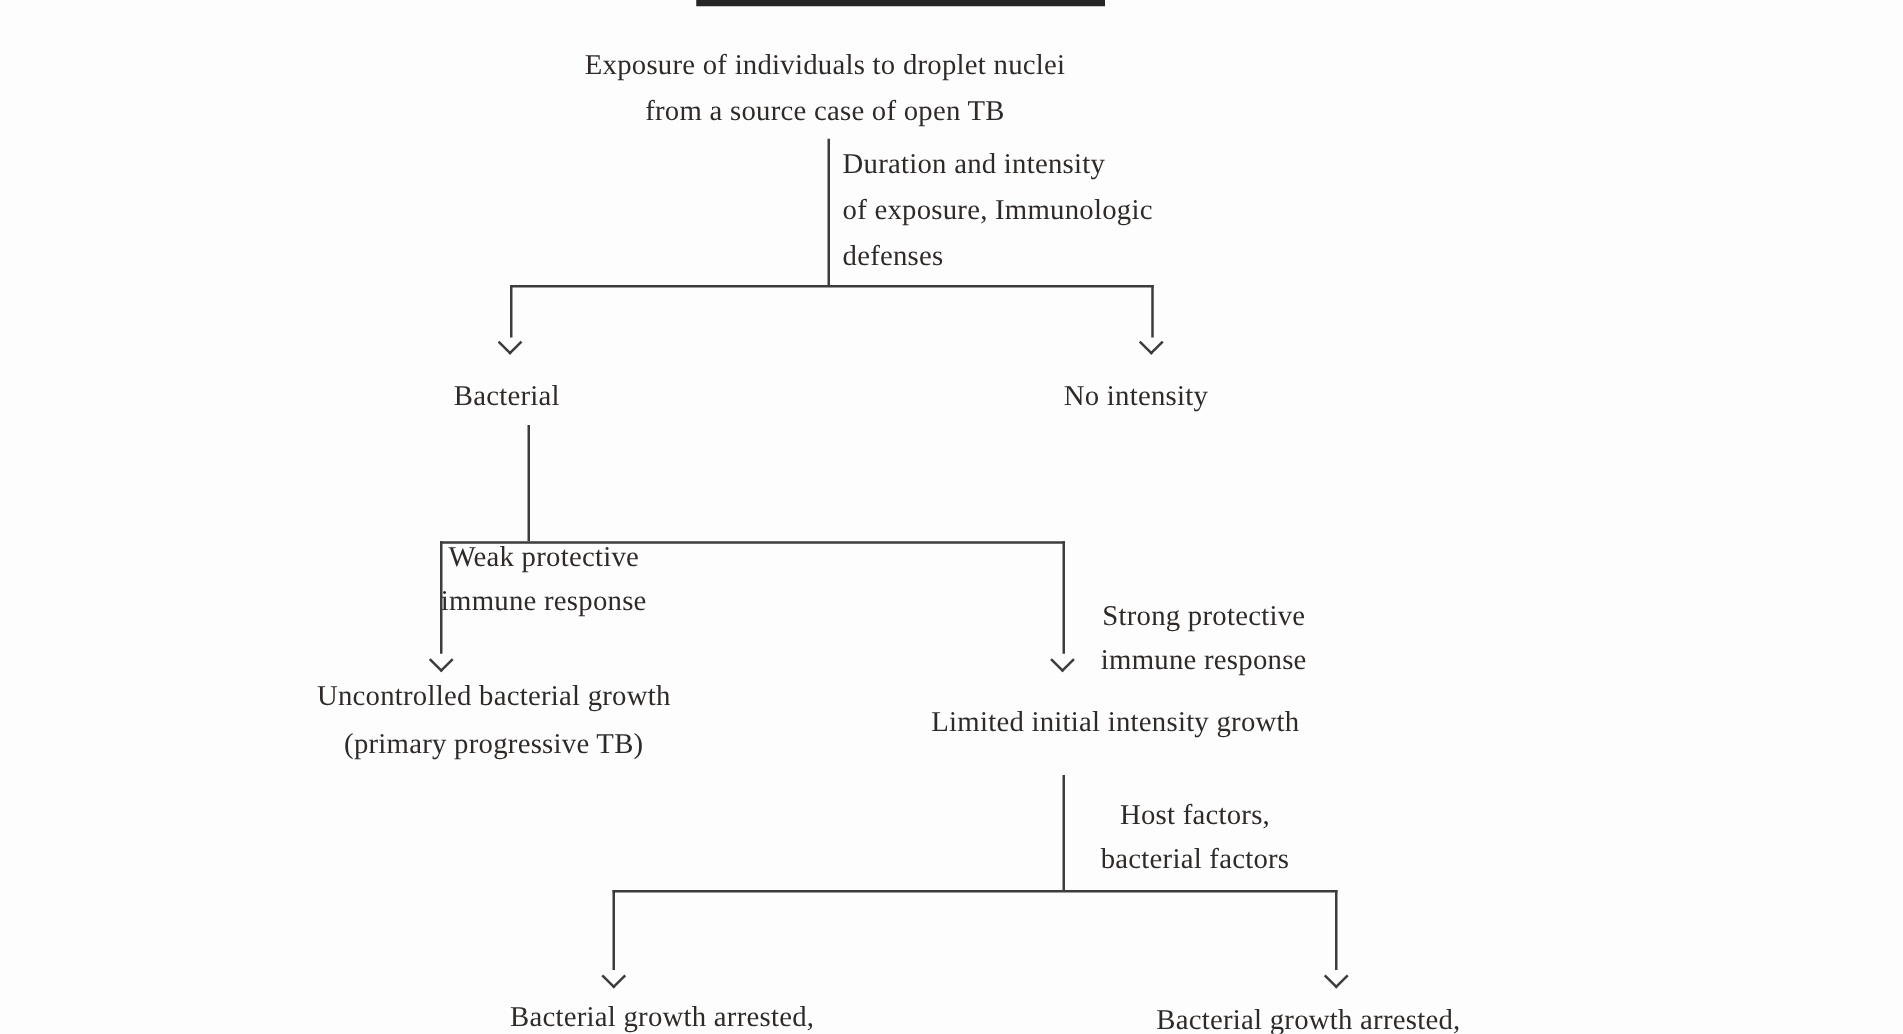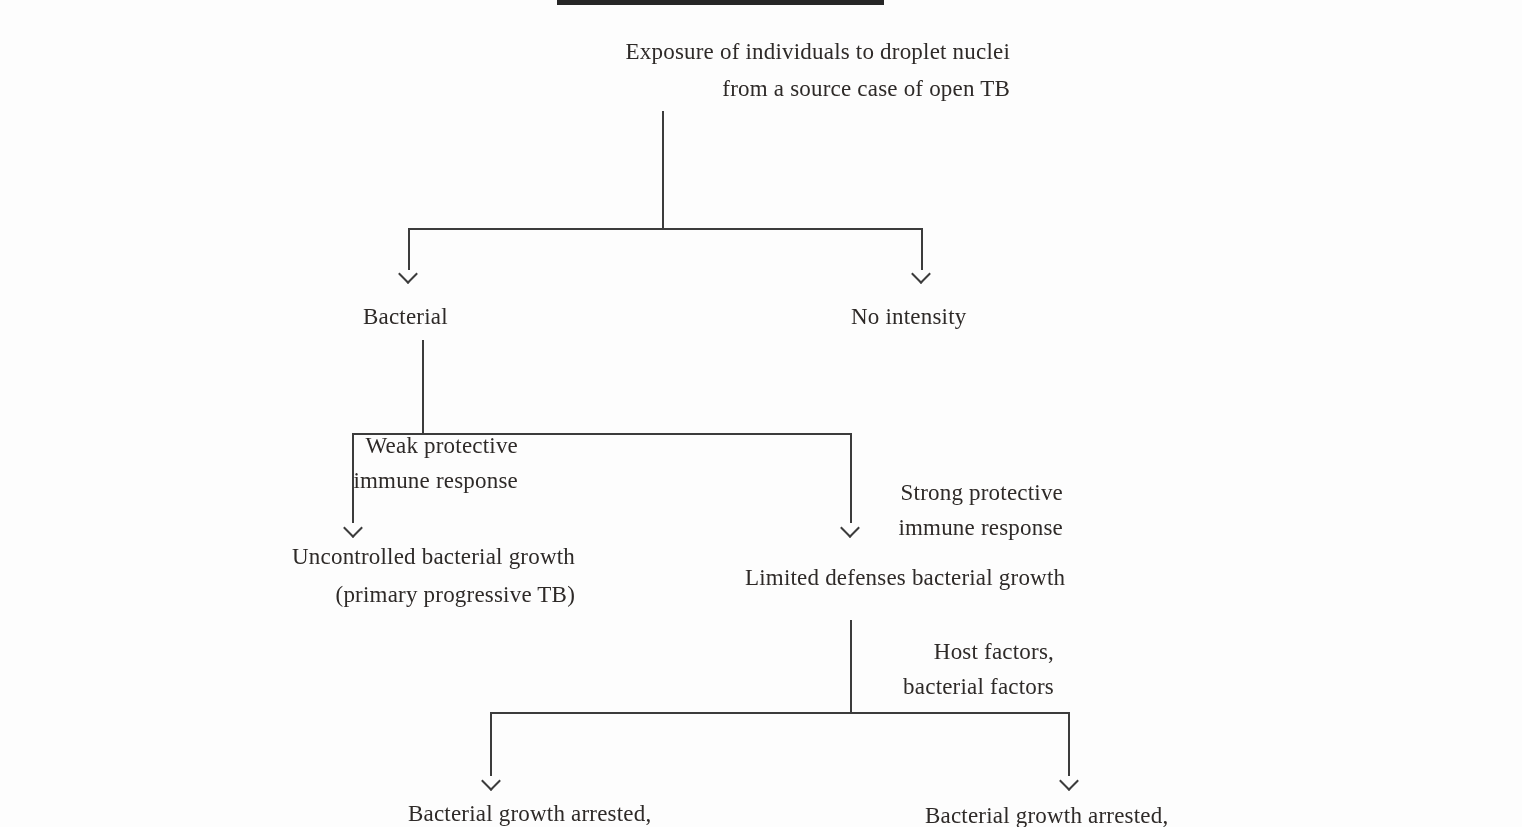--- a/index.html
+++ b/index.html
@@ -21,21 +21,21 @@
     background:var(--background);
   }
   .txt{
     position:absolute;
     color:var(--text);
     font-size:23px;
     line-height:36px;
     white-space:pre-line;
     letter-spacing:.2px;
   }
-  .center{text-align:right;}
+  .center{text-align:center;}
   .line{
     position:absolute;
     background:var(--line);
   }
   .h{height:2px;}
   .v{width:2px;}
   .arrow{
     position:absolute;
     box-sizing:border-box;
     width:14px;
@@ -53,20 +53,23 @@
 <body>
 
 <div class="canvas">
 
   <div class="top-bar" style="left:557px;top:0;width:327px;height:5px"></div>
 
   <div class="txt center" style="left:310px;top:33px;width:700px;line-height:37px">Exposure of individuals to droplet nuclei
 from a source case of open TB</div>
 
   <div class="line v" style="left:662px;top:111px;height:117px"></div>
+  <div class="txt" style="left:674px;top:112px;line-height:37px">Duration and intensity
+of exposure, Immunologic
+defenses</div>
 
   <div class="line h" style="left:408px;top:228px;width:515px"></div>
   <div class="line v" style="left:408px;top:228px;height:42px"></div>
   <span class="arrow" style="left:401px;top:267px"></span>
   <div class="line v" style="left:921px;top:228px;height:42px"></div>
   <span class="arrow" style="left:914px;top:267px"></span>
 
   <div class="txt" style="left:363px;top:299px">Bacterial</div>
   <div class="txt" style="left:851px;top:299px">No intensity</div>
 
@@ -78,21 +81,21 @@
   <div class="line v" style="left:850px;top:433px;height:90px"></div>
   <span class="arrow" style="left:843px;top:521px"></span>
 
   <div class="txt center" style="left:352px;top:428px;width:166px;line-height:35px">Weak protective
 immune response</div>
   <div class="txt center" style="left:863px;top:475px;width:200px;line-height:35px">Strong protective
 immune response</div>
 
   <div class="txt center" style="left:215px;top:538px;width:360px;line-height:38px">Uncontrolled bacterial growth
 (primary progressive TB)</div>
-  <div class="txt" style="left:745px;top:560px">Limited defenses bacterial growth</div>
+  <div class="txt" style="left:745px;top:560px">Limited initial intensity growth</div>
 
   <div class="line v" style="left:850px;top:620px;height:92px"></div>
   <div class="txt center" style="left:858px;top:634px;width:196px;line-height:35px">Host factors,
 bacterial factors</div>
 
   <div class="line h" style="left:490px;top:712px;width:580px"></div>
   <div class="line v" style="left:490px;top:712px;height:64px"></div>
   <span class="arrow" style="left:484px;top:774px"></span>
   <div class="line v" style="left:1068px;top:712px;height:64px"></div>
   <span class="arrow" style="left:1062px;top:774px"></span>

